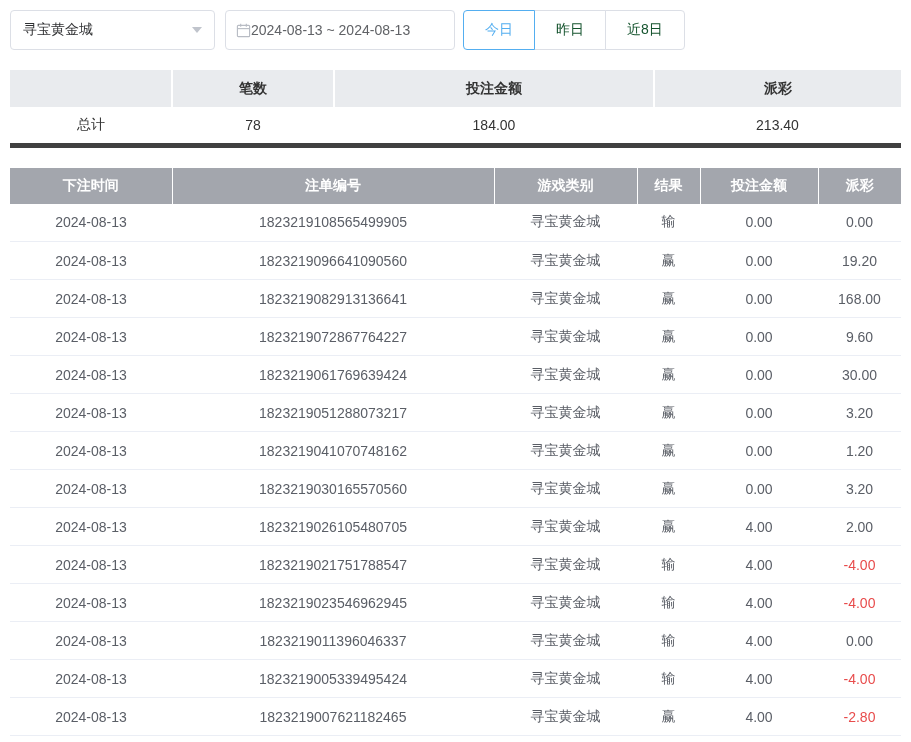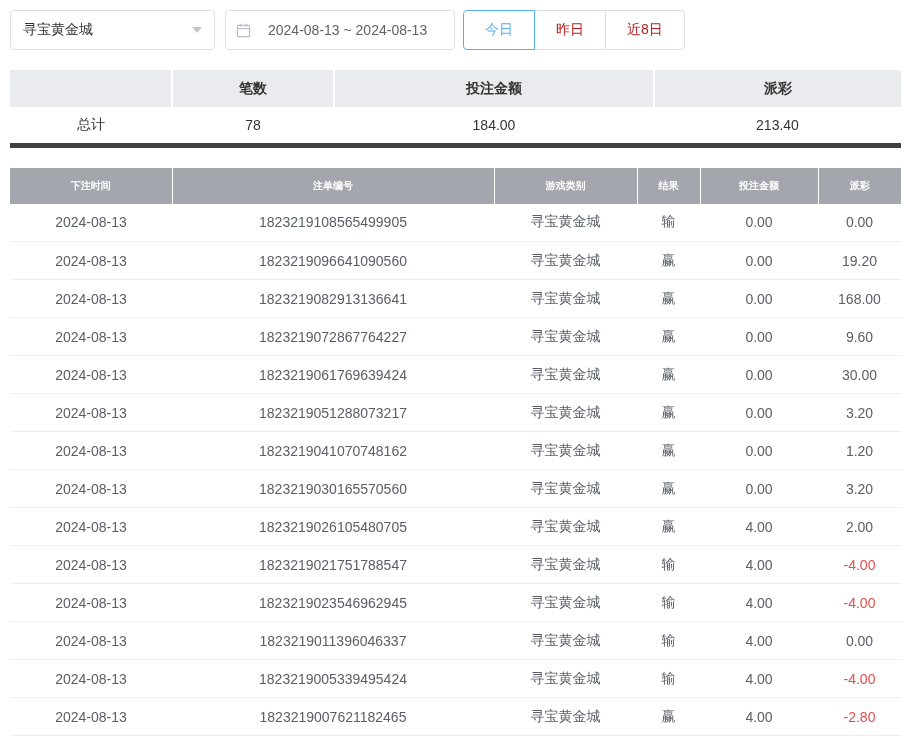--- a/index.html
+++ b/index.html
@@ -26,27 +26,27 @@
     width:205px;height:40px;border:1px solid #dcdfe6;border-radius:4px;
     display:flex;align-items:center;justify-content:space-between;
     padding:0 12px;color:#303133;cursor:pointer;margin-right:10px;background:#fff;
   }
   .chevron{
     width:0;height:0;border-left:5px solid transparent;border-right:5px solid transparent;
     border-top:6px solid #c0c4cc;margin-left:8px;
   }
   .date-input{
     width:230px;height:40px;border:1px solid #dcdfe6;border-radius:4px;
-    display:flex;align-items:center;gap:17px;padding:0 10px;color:#606266;
+    display:flex;align-items:center;gap:0;padding:0 10px;color:#606266;
     background:#fff;margin-right:8px;cursor:pointer;
   }
   .btn-group{display:flex;}
   .quick{
     height:40px;padding:0 21px;background:#fff;border:1px solid #dcdfe6;
-    color:#b91c1c;font-size:14px;cursor:pointer;font-family:inherit;
+    color:#14532d;font-size:14px;cursor:pointer;font-family:inherit;
   }
   .quick + .quick{margin-left:-1px;}
   .quick:first-child{border-radius:4px 0 0 4px;}
   .quick:last-child{border-radius:0 4px 4px 0;}
   .quick.active{color:var(--accent);border-color:var(--accent);position:relative;z-index:1;}
   .query{
     height:40px;padding:0 22px;margin-left:10px;background:var(--accent);
     color:#fff;border:1px solid var(--accent);border-radius:4px;font-size:14px;
     cursor:pointer;font-family:inherit;
   }
@@ -60,21 +60,21 @@
     background:#e9ebee;height:37px;font-weight:bold;color:#333;
     border-right:2px solid #fff;font-size:14px;
   }
   .summary-table th:last-child{border-right:none;}
   .summary-table td{
     height:38px;background:#fff;color:#333;border-bottom:5px solid #404040;
   }
 
   .records-table th{
     background:var(--table-header-bg);color:#fff;height:36px;font-weight:bold;
-    border-right:1px solid rgba(255,255,255,0.35);font-size:10px;
+    border-right:1px solid rgba(255,255,255,0.35);font-size:14px;
   }
   .records-table th:last-child{border-right:none;}
   .records-table td{
     height:38px;border-bottom:1px solid #ebeef5;color:#5a5e66;background:#fff;
   }
   .records-table td.neg{color:var(--negative);}
 </style>
 </head>
 <body>
 

